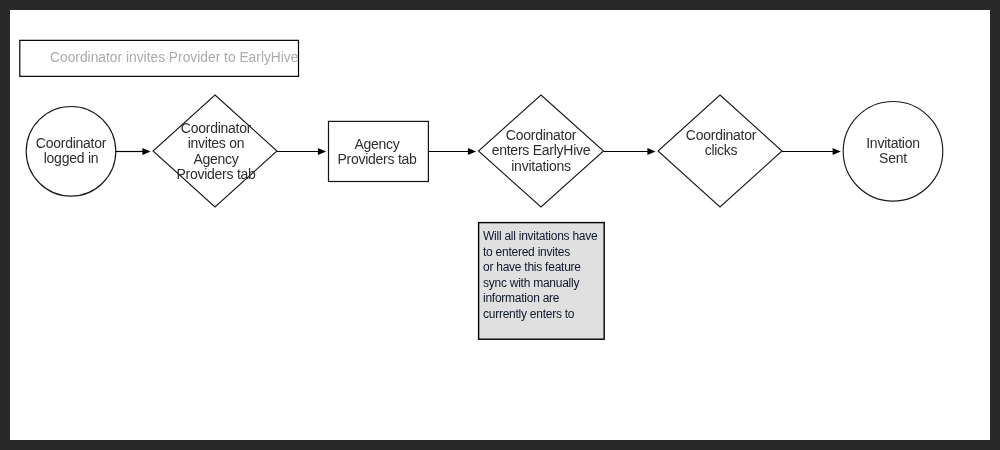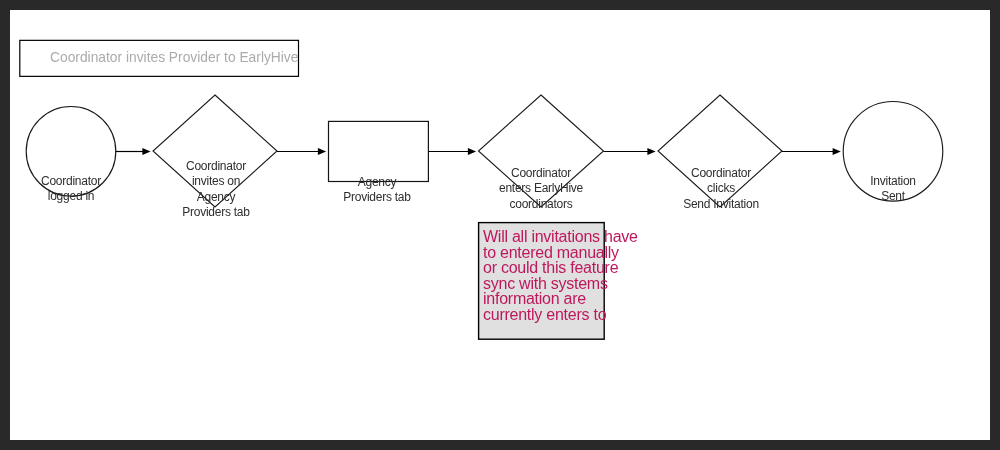--- a/index.html
+++ b/index.html
@@ -4,26 +4,26 @@
 <style>
   html,body{margin:0;padding:0;}
   body{width:1000px;height:450px;background:#292929;
        font-family:"Liberation Sans",sans-serif;overflow:hidden;}
   #canvas{position:absolute;left:10px;top:10px;width:980px;height:430px;
           background:#ffffff;overflow:hidden;}
   svg.layer{position:absolute;left:0;top:0;width:980px;height:430px;}
   .title-box{position:absolute;box-sizing:border-box;}
   .title-text{position:absolute;font-size:13.8px;color:#ababab;white-space:nowrap;
               will-change:transform;}
-  .node-label{position:absolute;text-align:center;font-size:12px;line-height:15.3px;
+  .node-label{position:absolute;text-align:center;font-size:14px;line-height:15.3px;
               letter-spacing:-0.25px;
-              color:#2e2e2e;white-space:nowrap;will-change:transform;margin-top:38px;}
-  .note-label{position:absolute;text-align:left;font-size:16px;line-height:15.5px;
+              color:#2e2e2e;white-space:nowrap;will-change:transform;}
+  .note-label{position:absolute;text-align:left;font-size:12px;line-height:15.5px;
               letter-spacing:-0.25px;
-              color:#be185d;white-space:nowrap;will-change:transform;}
+              color:#0f172a;white-space:nowrap;will-change:transform;}
 </style>
 </head>
 <body>
 
 <div id="canvas">
   <svg class="layer" viewBox="0 0 980 430" id="shapes">
     <g>
       <circle cx="61" cy="141.3" r="44.8" fill="#ffffff" stroke="#1a1a1a" stroke-width="1.15"></circle>
     </g>
     <g>
@@ -84,33 +84,32 @@
         <div>Agency</div>
         <div>Providers tab</div>
       </div>
       <div class="node-label" style="left: 217.2px; width: 300px; top: 126.6px;">
         <div>Agency</div>
         <div>Providers tab</div>
       </div>
       <div class="node-label" style="left: 381px; width: 300px; top: 117.65px;">
         <div>Coordinator</div>
         <div>enters EarlyHive</div>
-        <div>coordinators</div>
+        <div>invitations</div>
       </div>
       <div class="node-label" style="left: 561px; width: 300px; top: 117.75px;">
         <div>Coordinator</div>
         <div>clicks</div>
-        <div>Send Invitation</div>
       </div>
       <div class="node-label" style="left: 733px; width: 300px; top: 126.1px;">
         <div>Invitation</div>
         <div>Sent</div>
       </div>
       <div class="note-label" style="left: 472.6px; top: 218.6px; width: 120px;">
         <div>Will all invitations have</div>
-        <div>to entered manually</div>
-        <div>or could this feature</div>
-        <div>sync with systems</div>
+        <div>to entered invites</div>
+        <div>or have this feature</div>
+        <div>sync with manually</div>
         <div>information are</div>
         <div>currently enters to</div>
       </div>
     </div>
 </div>
 
 </body></html>

